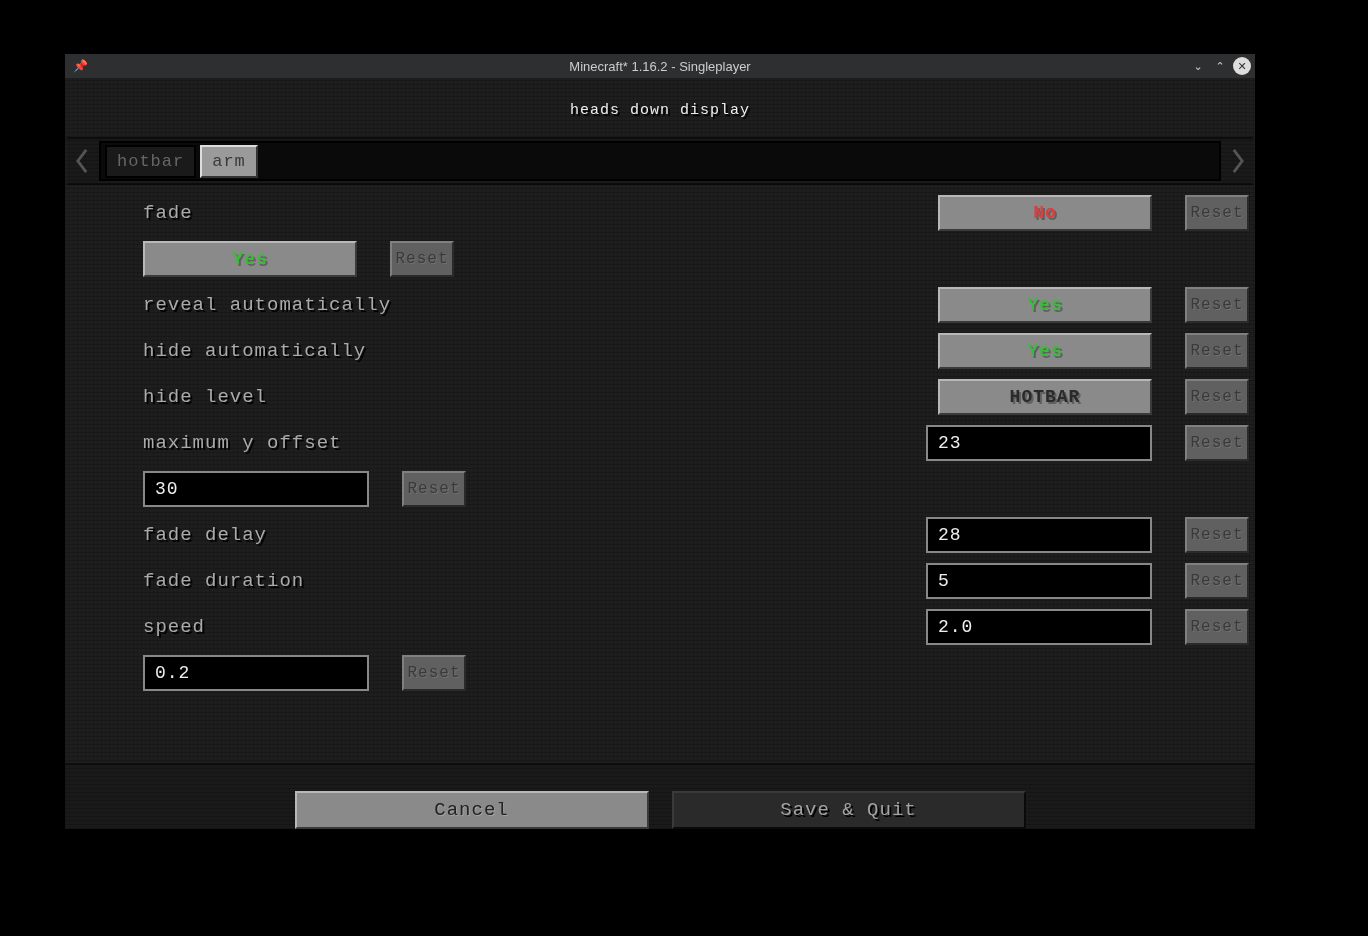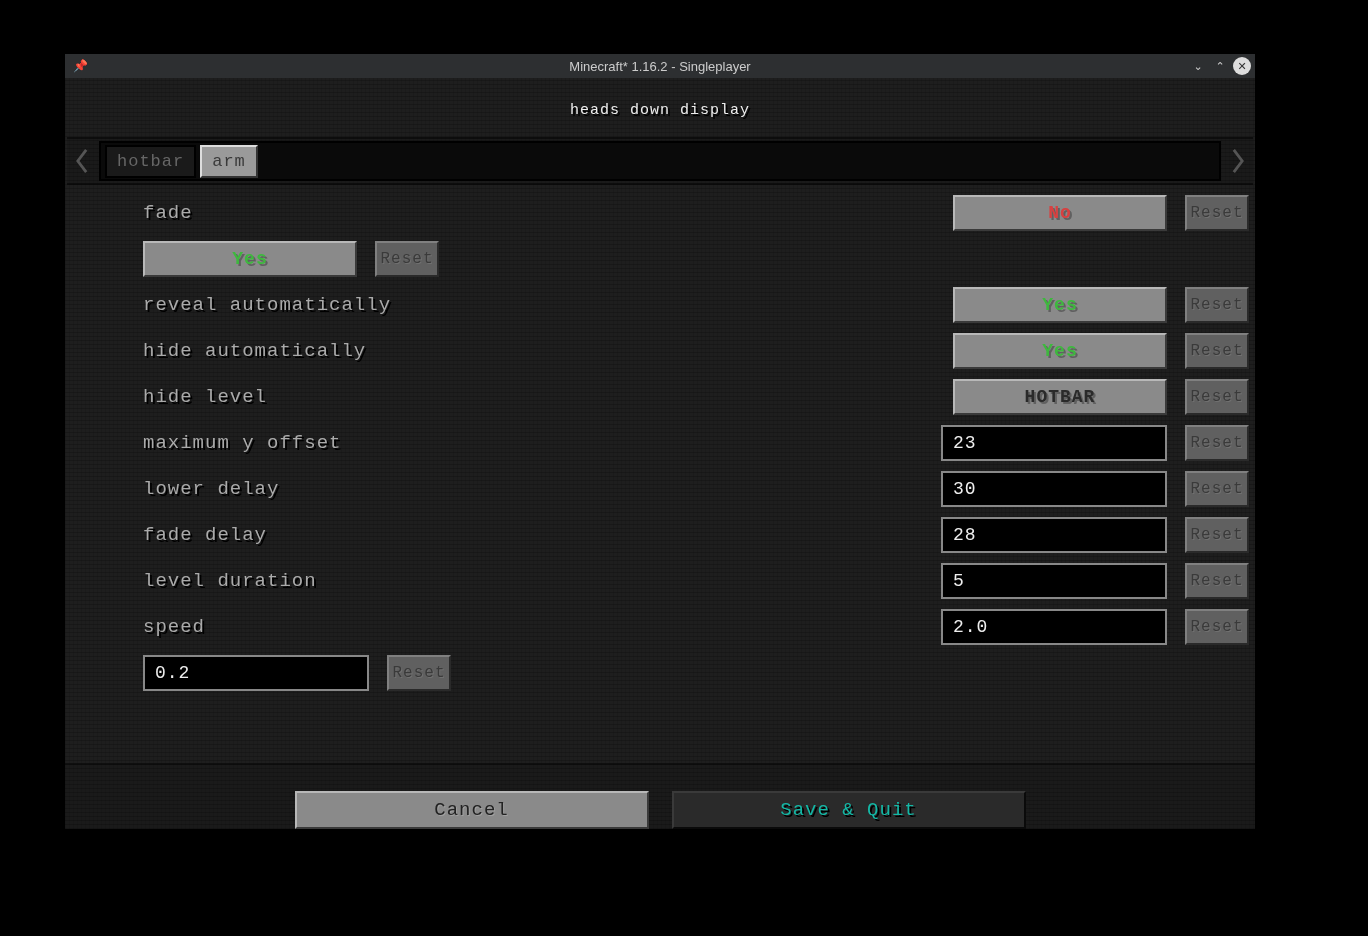--- a/index.html
+++ b/index.html
@@ -171,21 +171,21 @@
   font-size: 18px;
   letter-spacing: 1px;
   outline: none;
 }
 .val-no { color: #d84040; }
 .val-yes { color: #3eb83e; }
 .val-plain { color: #2a2a2a; }
 .reset-btn {
   width: 64px;
   height: 36px;
-  margin-left: 6px;
+  margin-left: 21px;
   background: #606060;
   border: 2px solid;
   border-color: #808080 #2a2a2a #2a2a2a #808080;
   color: #3a3a3a;
   display: flex;
   align-items: center;
   justify-content: center;
   font-size: 16px;
   cursor: pointer;
   letter-spacing: 1px;
@@ -217,21 +217,21 @@
 }
 .footer-btn.primary {
   background: #8a8a8a;
   border-color: #b8b8b8 #3a3a3a #3a3a3a #b8b8b8;
   color: #222;
   text-shadow: 1px 1px 0 rgba(255,255,255,0.2);
 }
 .footer-btn.disabled {
   background: #2a2a2a;
   border-color: #3a3a3a #0a0a0a #0a0a0a #3a3a3a;
-  color: #14b8a6;
+  color: #a3a3a3;
   text-shadow: 2px 2px 0 #000;
   margin-left: 12px;
 }
 </style>
 </head>
 <body>
 
 <div class="window">
   <div class="titlebar">
     <span class="titlebar-pin">📌</span>
@@ -287,31 +287,30 @@
           <div class="setting-label">hide level</div>
           <div class="setting-value-btn val-plain">HOTBAR</div>
           <div class="reset-btn">Reset</div>
         </div>
         <div class="setting-row">
           <div class="setting-label">maximum y offset</div>
           <input class="setting-value-input" value="23" style="">
           <div class="reset-btn">Reset</div>
         </div>
         <div class="setting-row">
-          <div class="setting-label">lower delay</div>
           <input class="setting-value-input" value="30" style="">
           <div class="reset-btn">Reset</div>
         </div>
         <div class="setting-row">
           <div class="setting-label">fade delay</div>
           <input class="setting-value-input" value="28" style="">
           <div class="reset-btn">Reset</div>
         </div>
         <div class="setting-row">
-          <div class="setting-label">level duration</div>
+          <div class="setting-label">fade duration</div>
           <input class="setting-value-input" value="5" style="">
           <div class="reset-btn">Reset</div>
         </div>
         <div class="setting-row">
           <div class="setting-label">speed</div>
           <input class="setting-value-input" value="2.0" style="">
           <div class="reset-btn">Reset</div>
         </div>
         <div class="setting-row">
           <input class="setting-value-input" value="0.2" style="">

